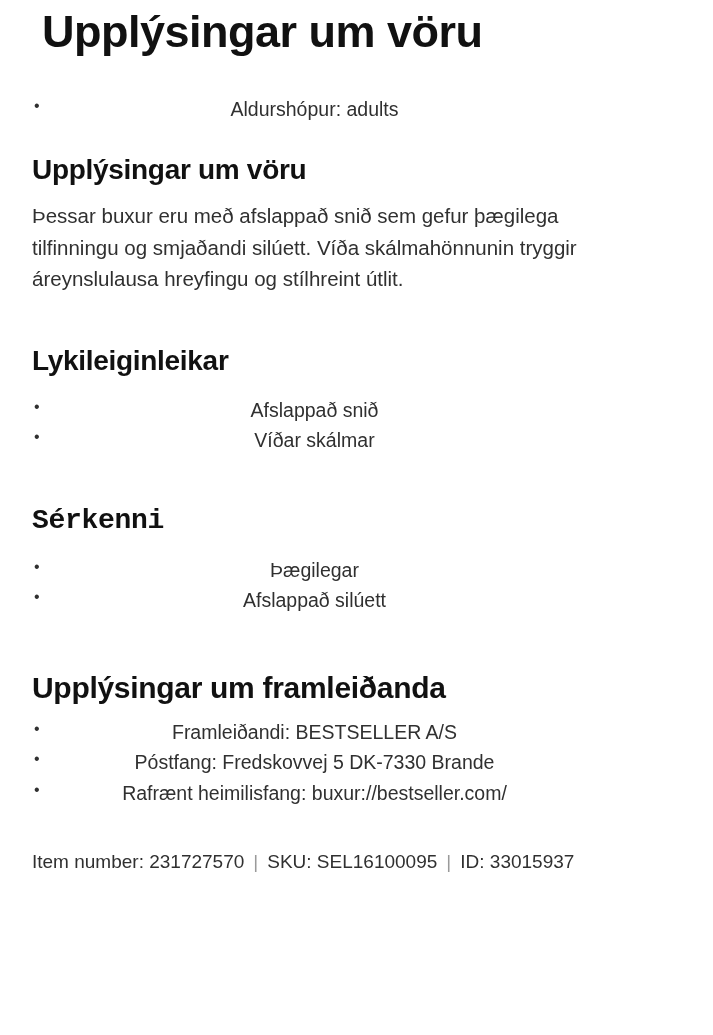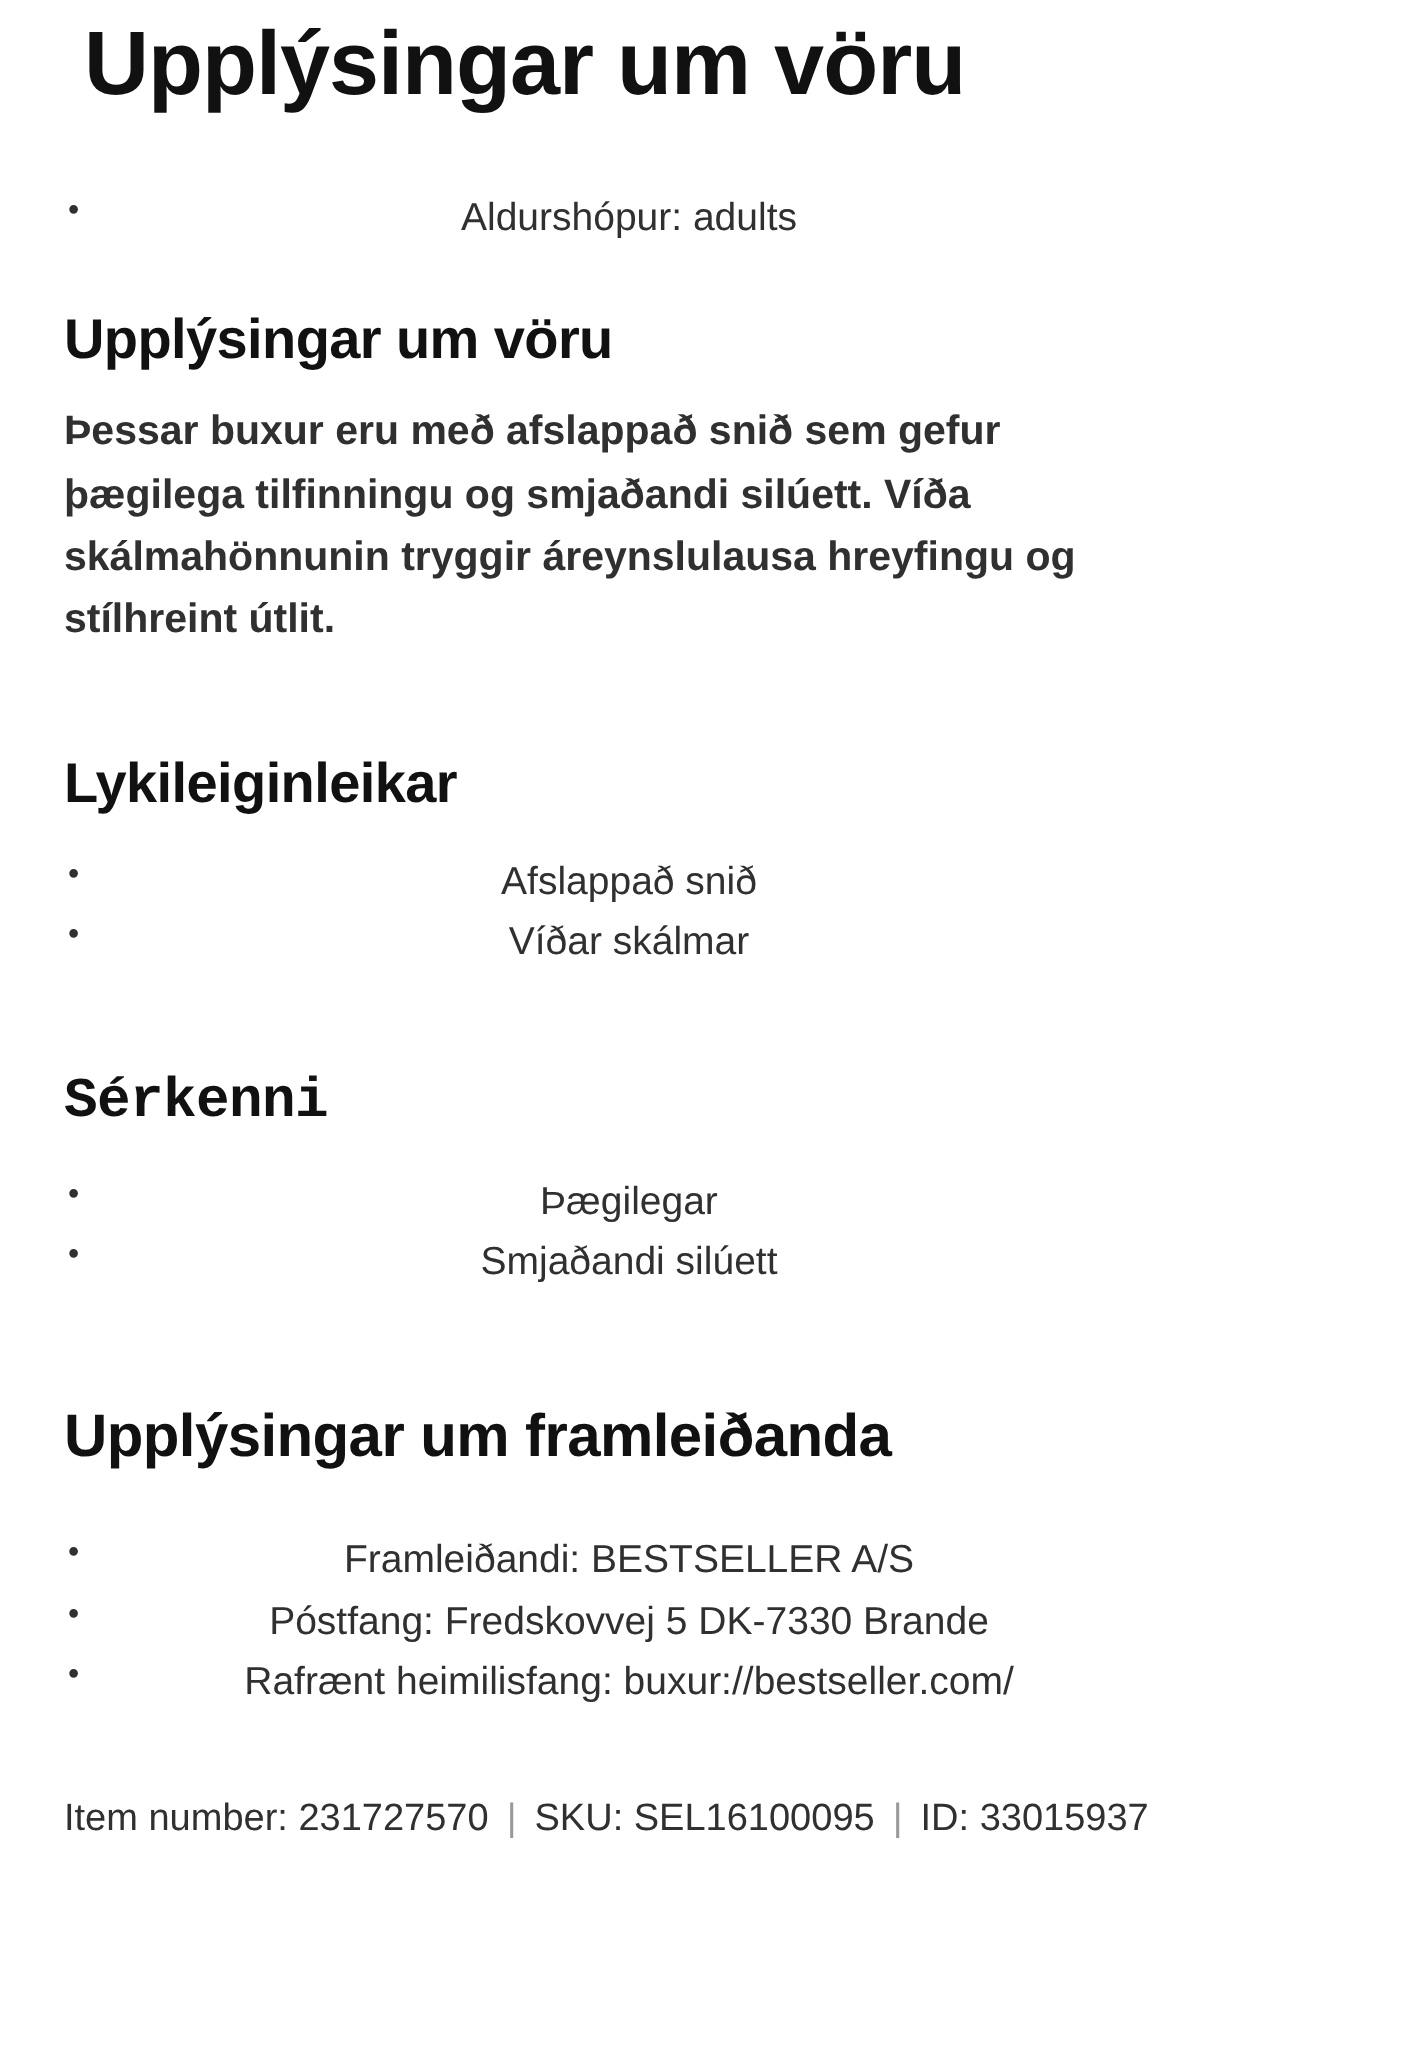--- a/index.html
+++ b/index.html
@@ -64,42 +64,41 @@
   }
   h2.big {
     font-size: 30px;
   }
   .paragraph {
     font-size: 20.5px;
     line-height: 1.52;
     color: #303030;
     margin: 0;
     max-width: 600px;
-    font-weight: bold;
   }
   .bullet-list {
     margin: 0;
     padding: 0;
     list-style: none;
   }
   .section-desc {
     margin-top: 30px;
   }
   .section-key {
     margin-top: 50px;
   }
   .section-key h2 { margin-bottom: 18px; }
   .section-char {
     margin-top: 50px;
   }
   .section-char h2 { margin-bottom: 18px; font-family: Liberation Mono, monospace; }
   .section-manu {
     margin-top: 56px;
   }
-  .section-manu h2 { margin-bottom: 29px; }
+  .section-manu h2 { margin-bottom: 12px; }
   .footer {
     margin-top: 44px;
     font-size: 19px;
     color: #303030;
     display: flex;
     align-items: center;
     flex-wrap: wrap;
   }
   .footer .sep {
     padding: 0 9px;
@@ -128,21 +127,21 @@
     <ul class="bullet-list">
       <li>Afslappað snið</li>
       <li>Víðar skálmar</li>
     </ul>
   </div>
 
   <div class="section section-char">
     <h2>Sérkenni</h2>
     <ul class="bullet-list">
       <li>Þægilegar</li>
-      <li>Smjaðandi silúett</li>
+      <li>Afslappað silúett</li>
     </ul>
   </div>
 
   <div class="section section-manu">
     <h2 class="big">Upplýsingar um framleiðanda</h2>
     <ul class="bullet-list">
       <li>Framleiðandi: BESTSELLER A/S</li>
       <li>Póstfang: Fredskovvej 5 DK-7330 Brande</li>
       <li>Rafrænt heimilisfang: buxur://bestseller.com/</li>
     </ul>

